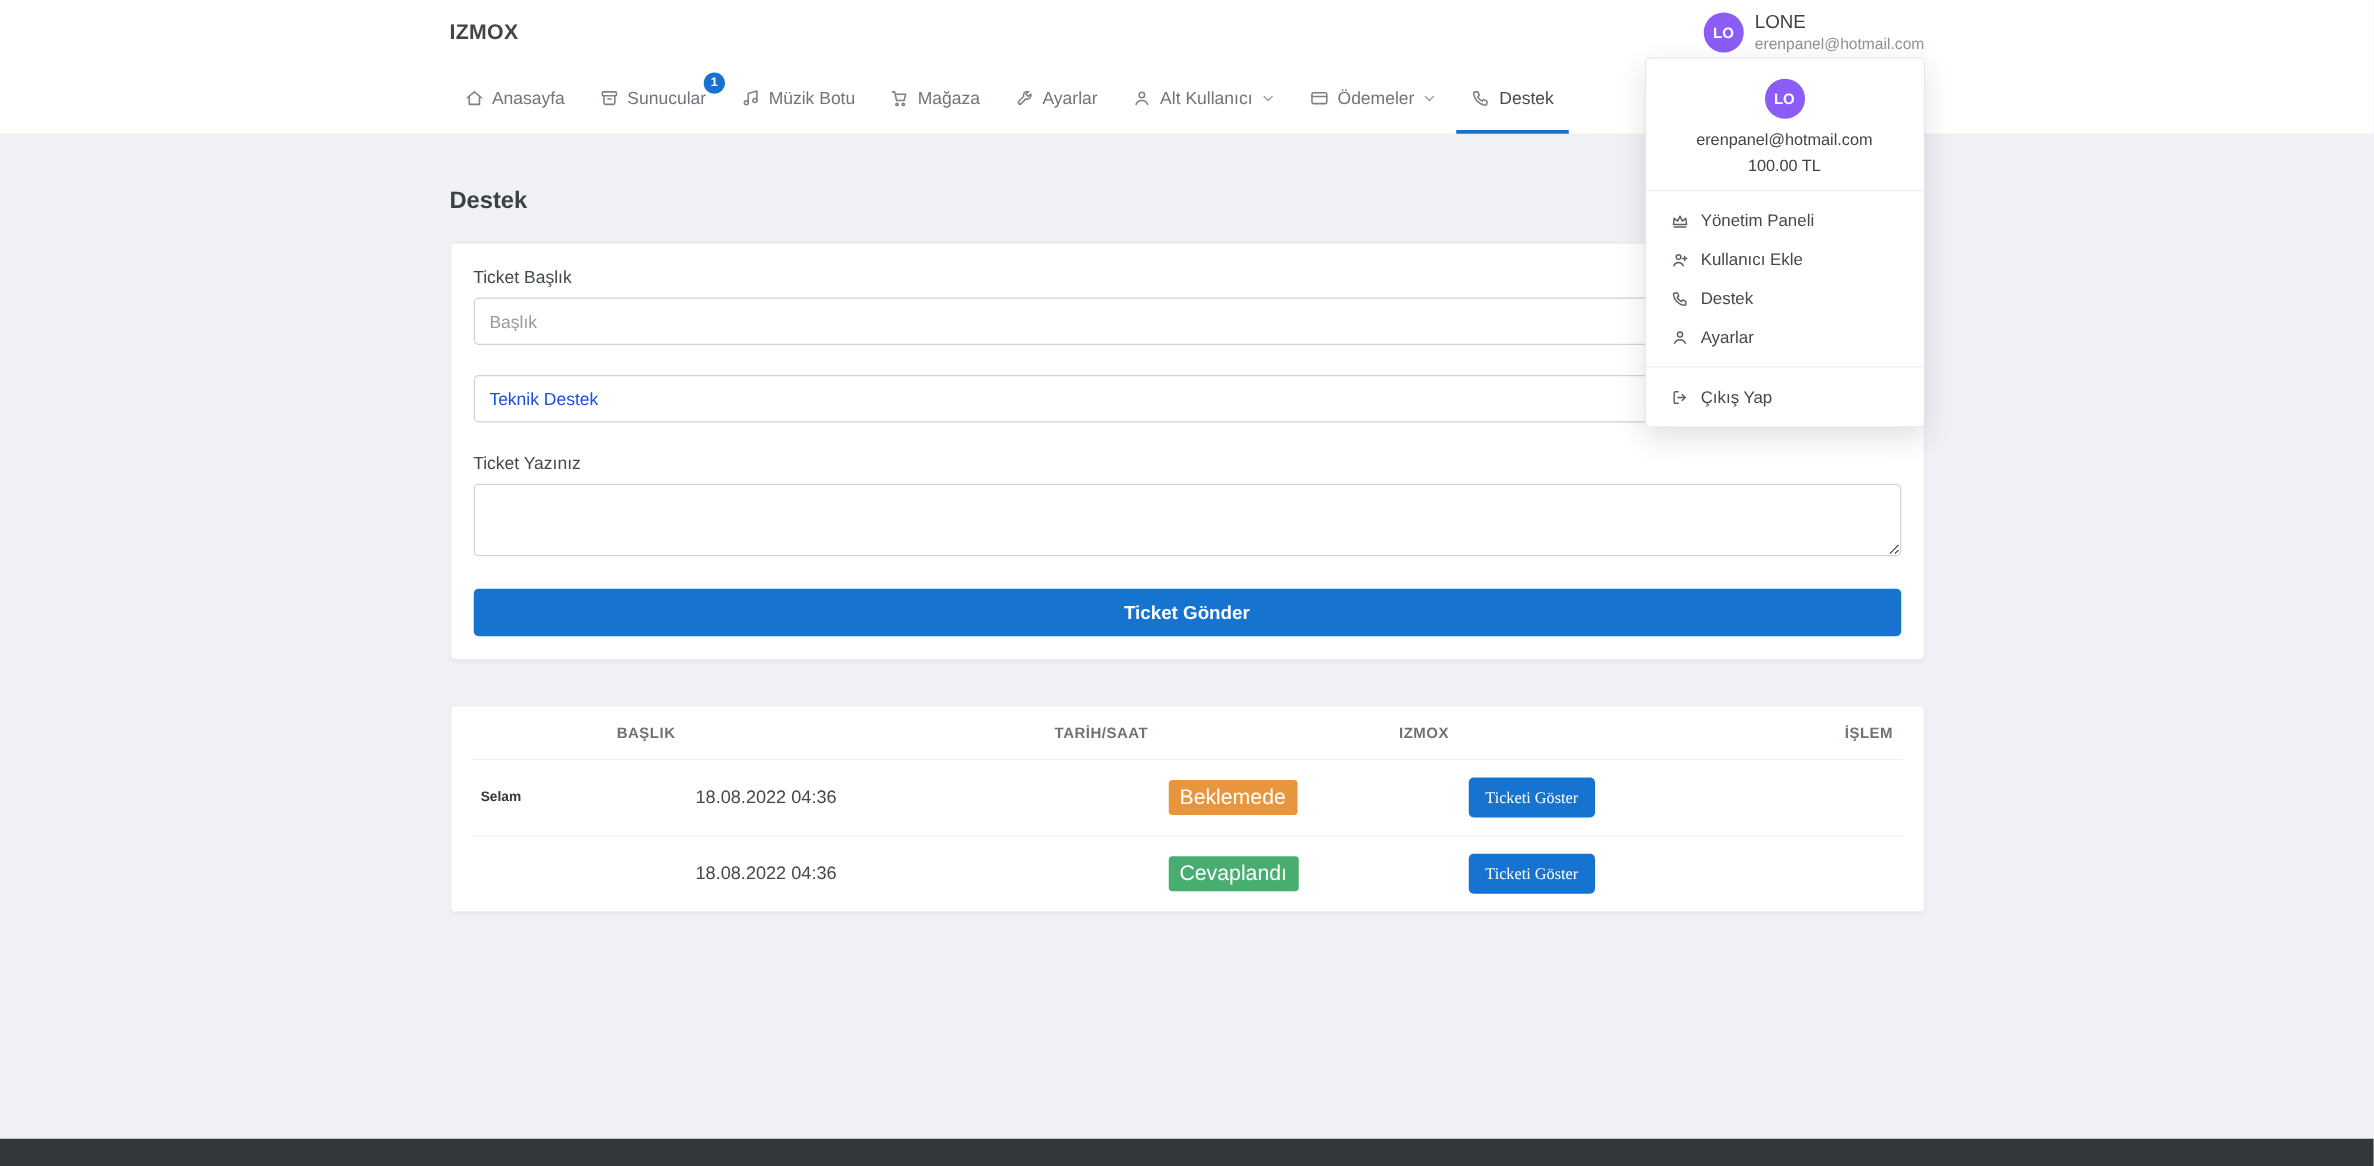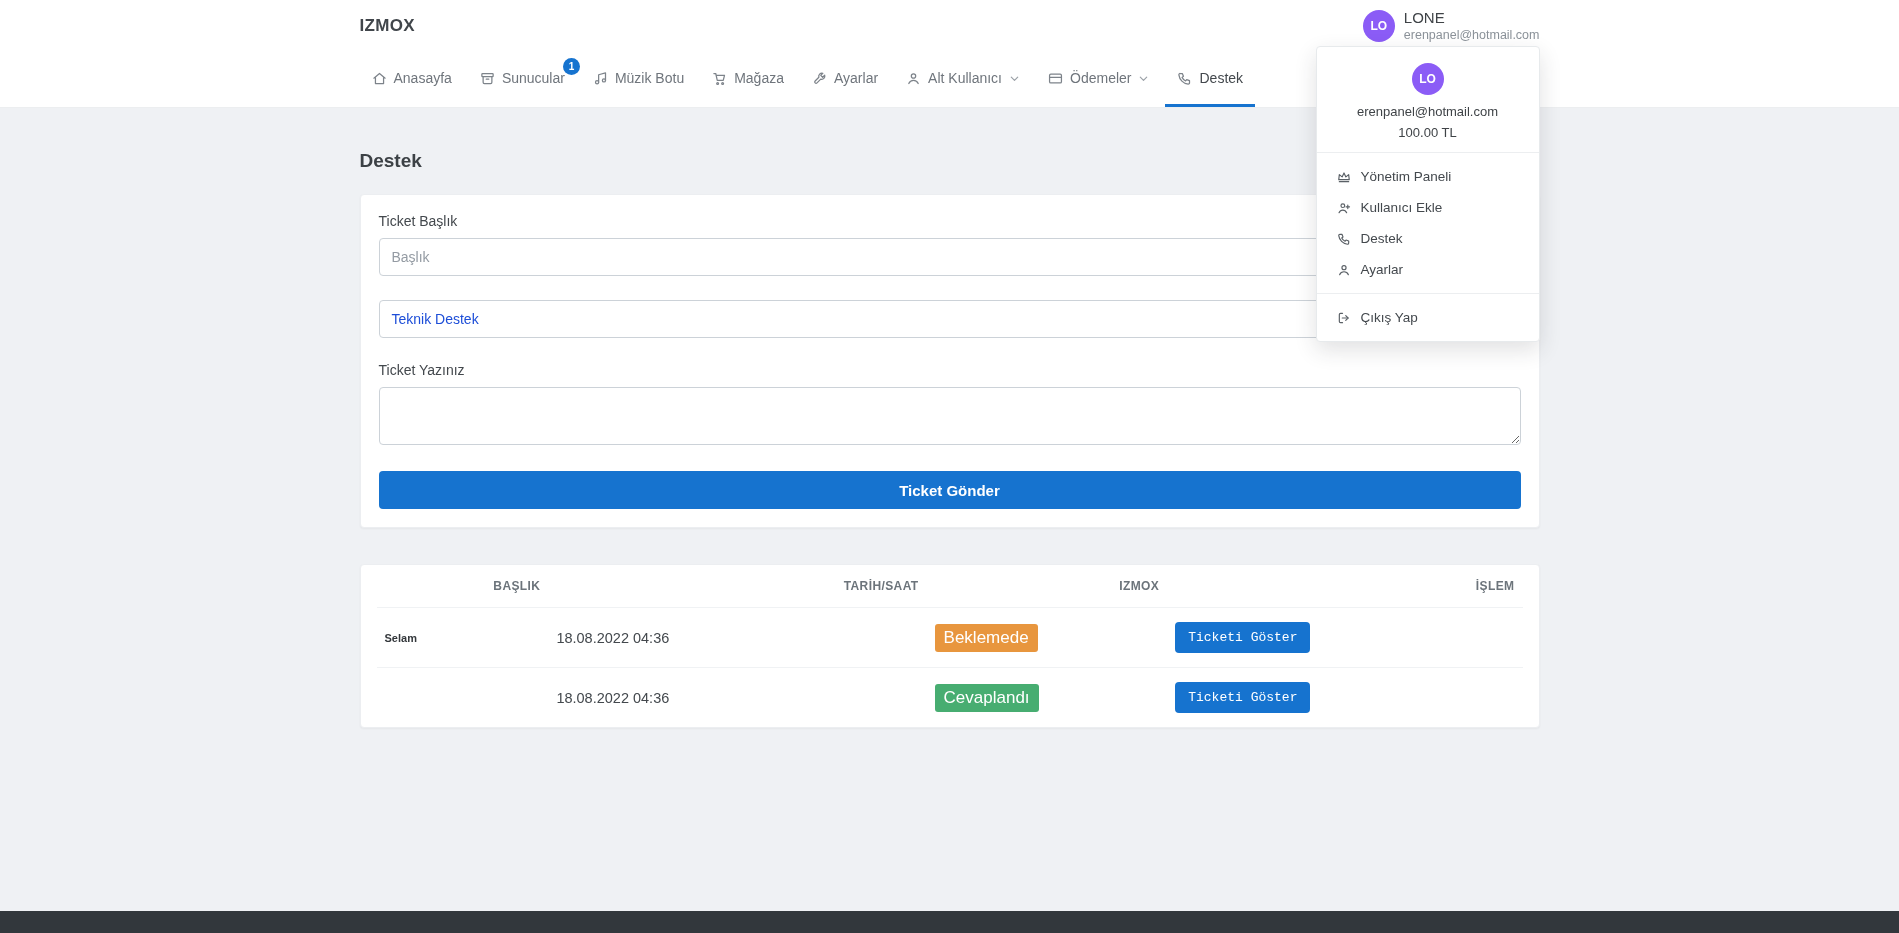--- a/index.html
+++ b/index.html
@@ -79,21 +79,21 @@
   td { padding: 14px 8px; font-size: 14.5px; color: #43484d; border-top: 1px solid #f0f2f4; }
   .col-title { width: 15%; }
   .col-date { width: 33%; }
   .col-status { width: 21%; }
   .col-action { width: 31%; }
   .row-title { font-weight: 700; color: #34383c; font-size: 11px; }
   .status-badge { display: inline-block; padding: 4px 9px; border-radius: 3px; color: #fff; font-size: 17px; font-weight: 500; }
   .status-pending { background: #e8963e; }
   .status-answered { background: #47ad71; }
   .action-btn { background: #1673cf; color: #fff; border: none; border-radius: 4px; padding: 8px 13px;
-                font-size: 13px; cursor: pointer; font-family: Liberation Mono, monospace; }
+                font-size: 13px; cursor: pointer; font-family: Liberation Serif, serif; }
 
   footer { height: 22px; background: #32373c; }
 </style>
 </head>
 <body>
 
 <header class="topbar">
   <div class="container">
     <div class="topbar-inner">
       <div class="brand">IZMOX</div>

